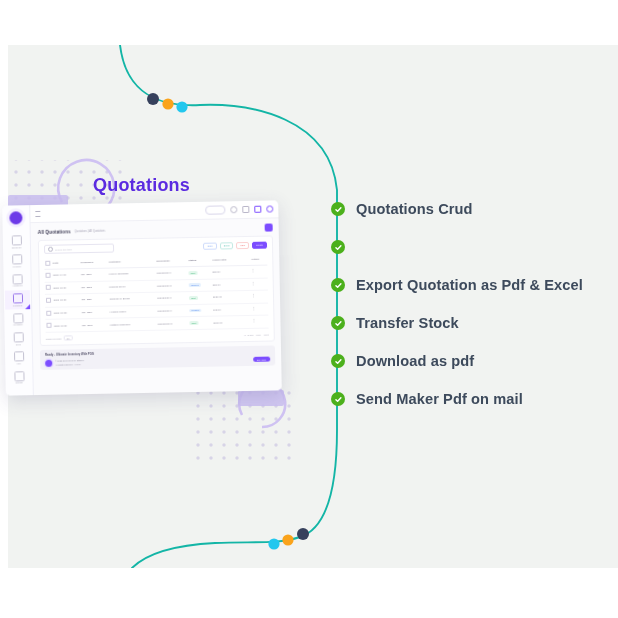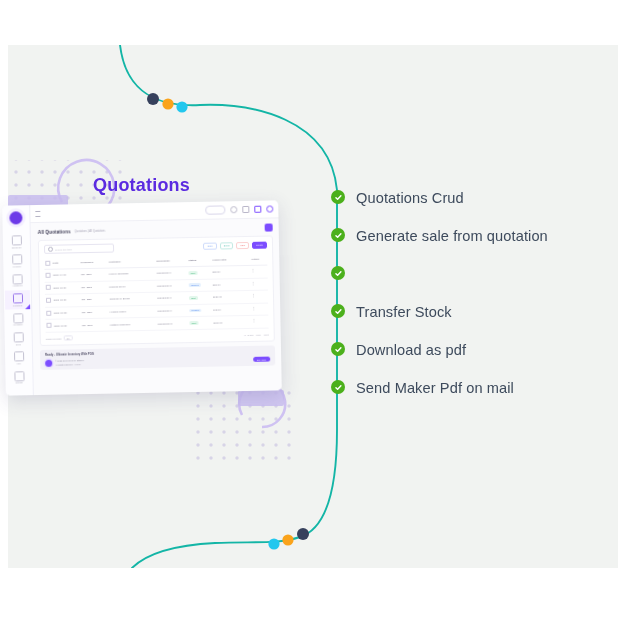--- a/index.html
+++ b/index.html
@@ -17,21 +17,21 @@
   }
 
   
   .deco{position:absolute;left:0;top:0;width:618px;height:618px;pointer-events:none;}
 
   
   .features{
     position:absolute;left:331px;top:190px;width:280px;
   }
   .feat-row{
-    display:flex;align-items:flex-start;height:38px;
+    display:flex;align-items:center;height:38px;font-weight:bold;
   }
   .tick{
     width:14px;height:14px;border-radius:50%;
     background:#4cb01c;flex:0 0 14px;
     display:flex;align-items:center;justify-content:center;
     margin-right:11px;
   }
   .tick svg{display:block;}
   .feat-label{
     font-size:14.6px;color:#3d4a5c;letter-spacing:.1px;white-space:nowrap;
@@ -416,29 +416,29 @@
       </span>
       <span class="feat-label">Quotations Crud</span>
     </div>
 
     <div class="feat-row">
       <span class="tick">
         <svg width="9" height="9" viewBox="0 0 12 12">
             <path d="M2.6 6.2 L4.8 8.4 L9.2 3.6" fill="none" stroke="#ffffff" stroke-width="1.9" stroke-linecap="round" stroke-linejoin="round"></path>
           </svg>
       </span>
-      <span class="feat-label">Generate sale from quotation</span>
-    </div>
-
-    <div class="feat-row">
-      <span class="tick">
-        <svg width="9" height="9" viewBox="0 0 12 12">
-            <path d="M2.6 6.2 L4.8 8.4 L9.2 3.6" fill="none" stroke="#ffffff" stroke-width="1.9" stroke-linecap="round" stroke-linejoin="round"></path>
-          </svg>
-      </span>
+    </div>
+
+    <div class="feat-row">
+      <span class="tick">
+        <svg width="9" height="9" viewBox="0 0 12 12">
+            <path d="M2.6 6.2 L4.8 8.4 L9.2 3.6" fill="none" stroke="#ffffff" stroke-width="1.9" stroke-linecap="round" stroke-linejoin="round"></path>
+          </svg>
+      </span>
+      <span class="feat-label">Export Quotation as Pdf &amp; Excel</span>
     </div>
 
     <div class="feat-row">
       <span class="tick">
         <svg width="9" height="9" viewBox="0 0 12 12">
             <path d="M2.6 6.2 L4.8 8.4 L9.2 3.6" fill="none" stroke="#ffffff" stroke-width="1.9" stroke-linecap="round" stroke-linejoin="round"></path>
           </svg>
       </span>
       <span class="feat-label">Transfer Stock</span>
     </div>

